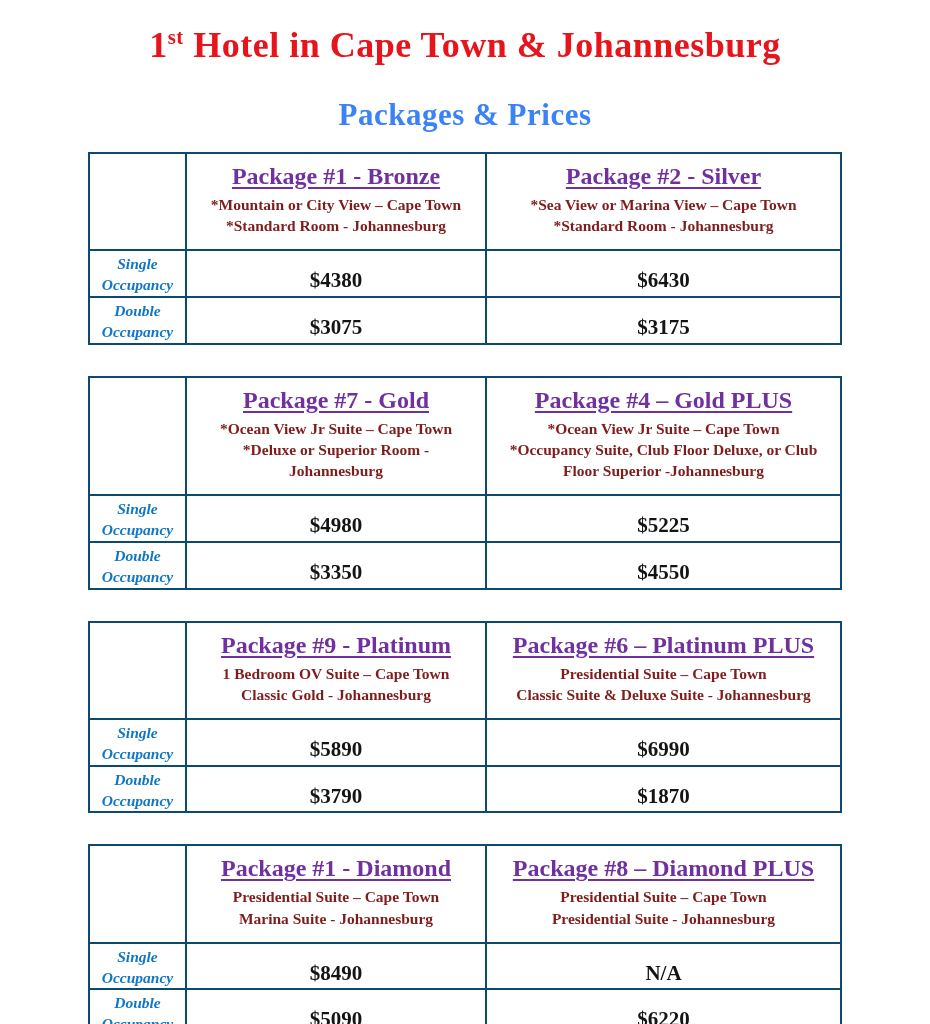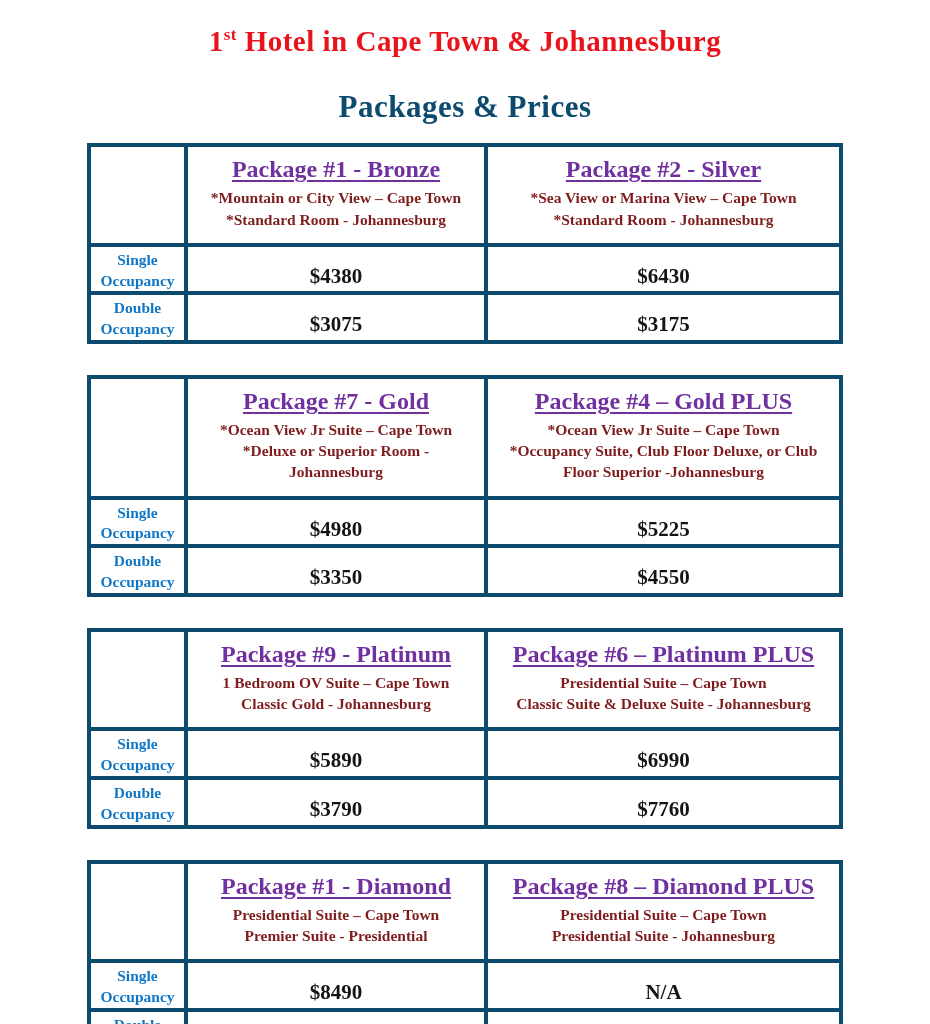--- a/index.html
+++ b/index.html
@@ -12,49 +12,49 @@
     font-family: "Liberation Serif", "DejaVu Serif", serif;
   }
   .page {
     width: 930px;
     padding-top: 24px;
     box-sizing: border-box;
   }
   h1.main-title {
     margin: 0;
     text-align: center;
-    font-size: 29px;
+    font-size: 36px;
     line-height: 1.2;
     font-weight: bold;
     color: #e8141c;
     letter-spacing: 0.5px;
   }
   h1.main-title sup {
     font-size: 0.58em;
     vertical-align: super;
     line-height: 0;
   }
   h2.sub-title {
     margin: 30px 0 0 0;
     text-align: center;
     font-size: 31px;
     line-height: 1.15;
     font-weight: bold;
-    color: #0c4a6e;
+    color: #3b82f6;
     letter-spacing: 0.5px;
   }
   table.pricing-table {
     width: 752px;
     margin: 19px auto 31px auto;
     border-collapse: collapse;
     table-layout: fixed;
   }
   table.pricing-table:last-child { margin-bottom: 0; }
   .pricing-table td {
-    border: 4px solid #0c4a6e;
+    border: 2px solid #0c4a6e;
     vertical-align: top;
     padding: 0;
   }
   col.c-label { width: 97px; }
   col.c-pkg1  { width: 300px; }
   col.c-pkg2  { width: 355px; }
   td.pkg-header-cell {
     text-align: center;
     padding: 7px 4px 13px 4px;
   }
@@ -75,20 +75,21 @@
     line-height: 1.36;
   }
   tr.price-row { height: 46px; }
   td.occupancy-cell {
     text-align: center;
     color: #1177c4;
     font-size: 15.5px;
     font-weight: bold;
     line-height: 1.35;
     padding-top: 3px;
+    font-style: italic;
   }
   td.price-cell {
     text-align: center;
     color: #141414;
     font-size: 21px;
     font-weight: bold;
     padding-top: 17px;
   }
 </style>
 </head>
@@ -189,38 +190,38 @@
       </td>
     </tr>
     <tr class="price-row">
       <td class="occupancy-cell">Single Occupancy</td>
       <td class="price-cell">$5890</td>
       <td class="price-cell">$6990</td>
     </tr>
     <tr class="price-row">
       <td class="occupancy-cell">Double Occupancy</td>
       <td class="price-cell">$3790</td>
-      <td class="price-cell">$7760</td>
+      <td class="price-cell">$1870</td>
     </tr>
     </tbody>
   </table>
 
   <table class="pricing-table">
     <colgroup>
         <col class="c-label">
         <col class="c-pkg1">
         <col class="c-pkg2">
       </colgroup>
     <tbody>
     <tr>
       <td class="corner-cell"></td>
       <td class="pkg-header-cell">
         <div class="pkg-title">Package #1 - Diamond</div>
         <div class="pkg-desc">Presidential Suite – Cape Town</div>
-        <div class="pkg-desc">Premier Suite - Presidential</div>
+        <div class="pkg-desc">Marina Suite - Johannesburg</div>
       </td>
       <td class="pkg-header-cell">
         <div class="pkg-title">Package #8 – Diamond PLUS</div>
         <div class="pkg-desc">Presidential Suite – Cape Town</div>
         <div class="pkg-desc">Presidential Suite - Johannesburg</div>
       </td>
     </tr>
     <tr class="price-row">
       <td class="occupancy-cell">Single Occupancy</td>
       <td class="price-cell">$8490</td>

